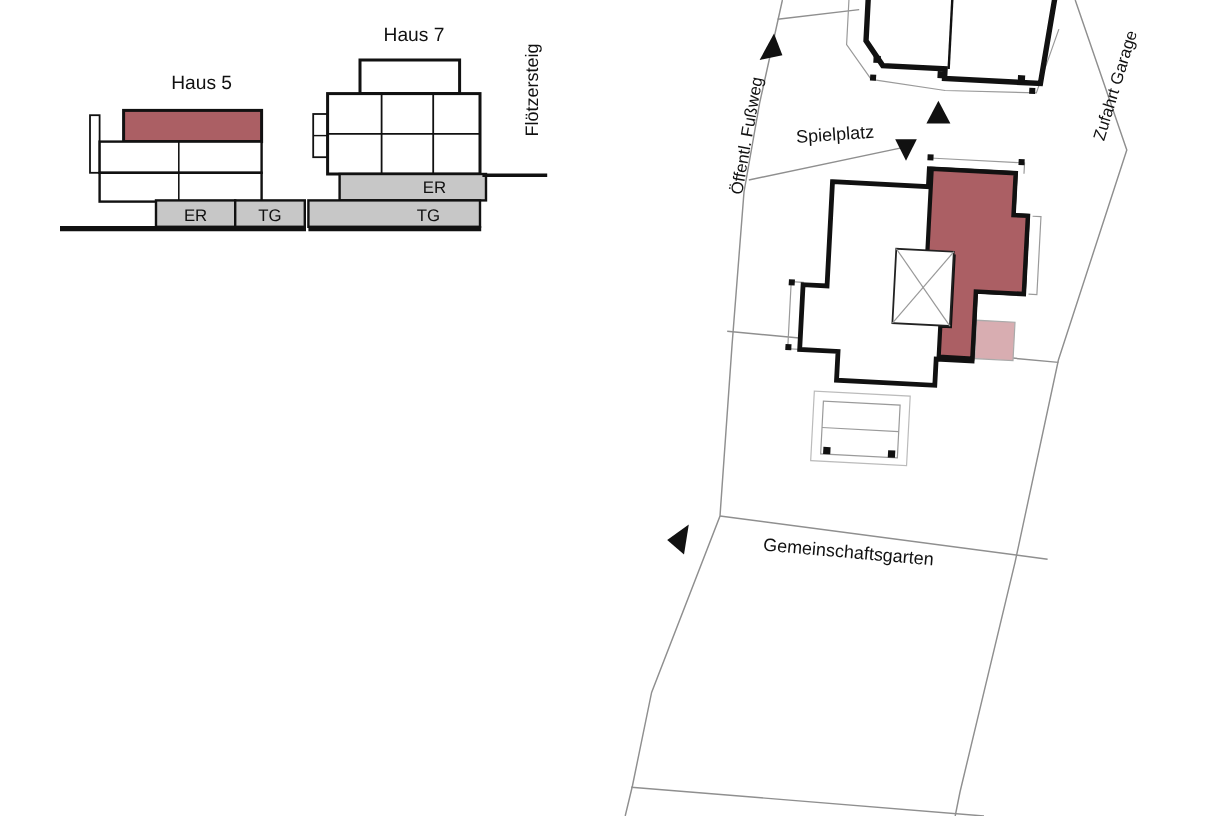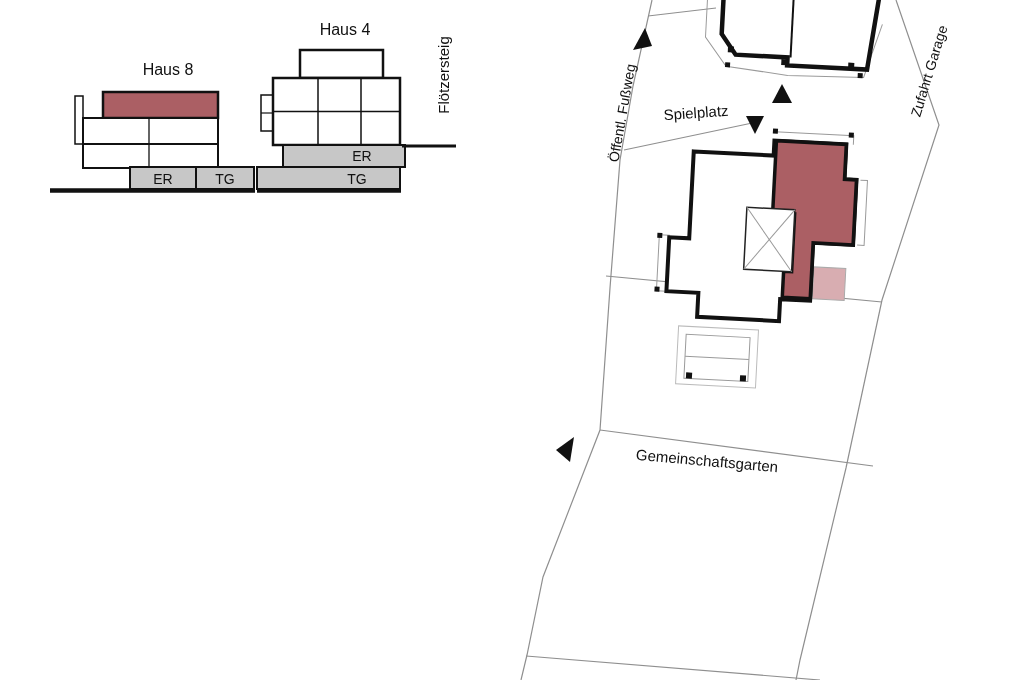--- a/index.html
+++ b/index.html
@@ -104,22 +104,22 @@
       <line x1="273" y1="111.5" x2="400" y2="111.5" stroke="#111" stroke-width="1.5"></line>
       <line x1="318" y1="78" x2="318" y2="145" stroke="#111" stroke-width="1.5"></line>
       <line x1="361" y1="78" x2="361" y2="145" stroke="#111" stroke-width="1.5"></line>
       <rect x="283" y="145" width="122" height="22" stroke="#111" stroke-width="2" fill="#c7c7c7"></rect>
       <rect x="257" y="167" width="143" height="22" stroke="#111" stroke-width="2" fill="#c7c7c7"></rect>
       <line x1="257" y1="190.5" x2="401" y2="190.5" stroke="#111" stroke-width="4.5"></line>
       <line x1="402" y1="146" x2="456" y2="146" stroke="#111" stroke-width="3"></line>
     </g>
   </svg>
 
-  <div class="lbl title" style="left:132px;top:61px;width:72px;">Haus 8</div>
-  <div class="lbl title" style="left:309px;top:21px;width:72px;">Haus 4</div>
+  <div class="lbl title" style="left:132px;top:61px;width:72px;">Haus 5</div>
+  <div class="lbl title" style="left:309px;top:21px;width:72px;">Haus 7</div>
 
   <div class="lbl small" style="left:148px;top:170px;width:30px;">ER</div>
   <div class="lbl small" style="left:210px;top:170px;width:30px;">TG</div>
   <div class="lbl small" style="left:347px;top:147px;width:30px;">ER</div>
   <div class="lbl small" style="left:342px;top:170px;width:30px;">TG</div>
 
   <div class="lbl" style="left:384px;top:66px;width:120px;transform:rotate(-90deg);transform-origin:center;">Flötzersteig</div>
 
   <div class="lbl small" style="left:557px;top:104px;width:130px;transform:rotate(-80deg);transform-origin:center;">Öffentl. Fußweg</div>
 

